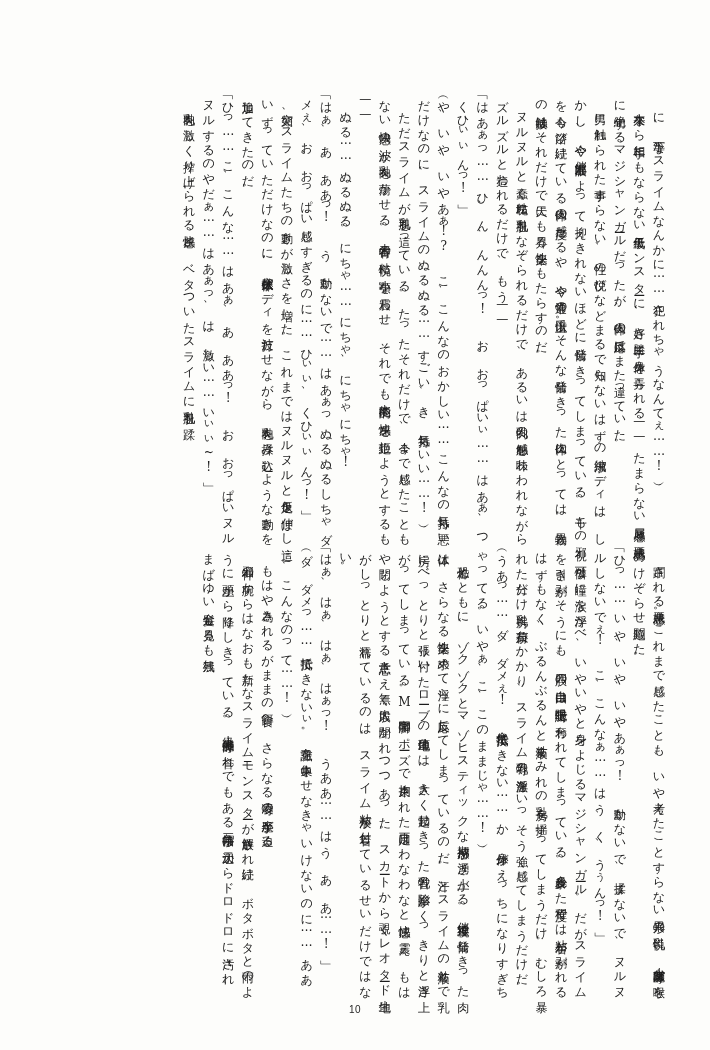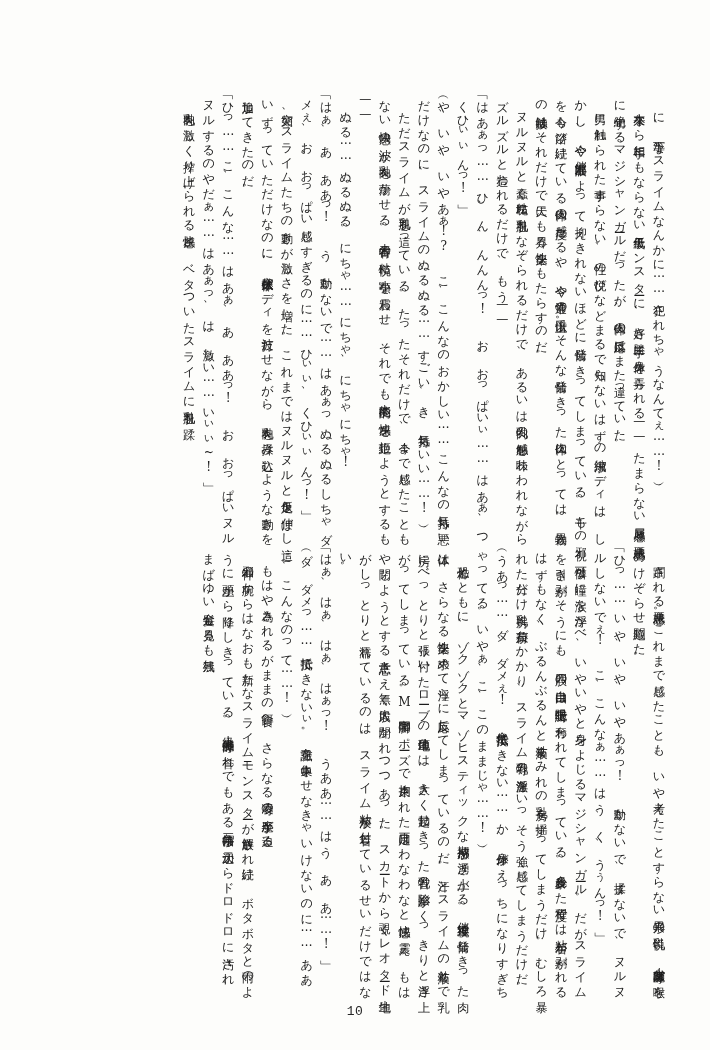--- a/index.html
+++ b/index.html
@@ -58,24 +58,24 @@
   .para.quote {
     text-indent: 0;
   }
   
   #page-number {
     position: absolute;
     left: 0;
     right: 0;
     top: 1004px;
     text-align: center;
-    font-size: 13px;
+    font-size: 10px;
     letter-spacing: 0.5px;
     color: #262626;
-    font-family: Liberation Mono, monospace;
+    font-family: Liberation Sans, sans-serif;
   }
 </style>
 </head>
 <body>
 
 <div id="page" style="background: rgb(253, 253, 251);">
 
   <div id="block-upper" class="text-block" style="color: rgb(28, 28, 28);">
       <p class="para">に、下等なスライムなんかに……犯されちゃうなんてぇ……!）</p>
       <p class="para">本来なら相手にもならない低級モンスターに、好き勝手に身体を弄られる——たまらない屈辱感と嫌悪感に絶句するマジシャンガールだったが、肉体の反応はまた違っていた。</p>

